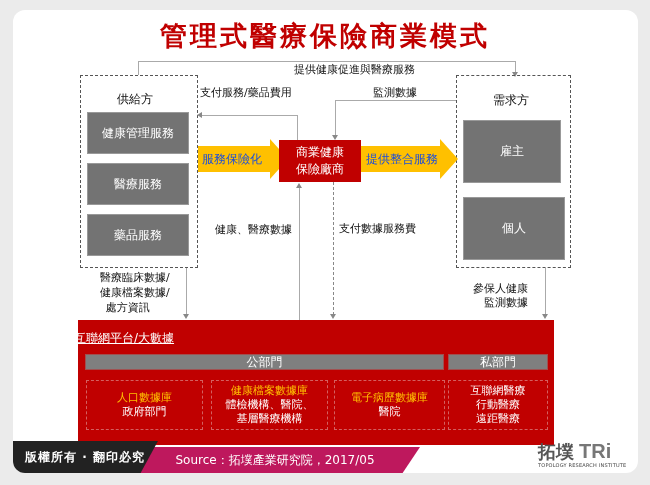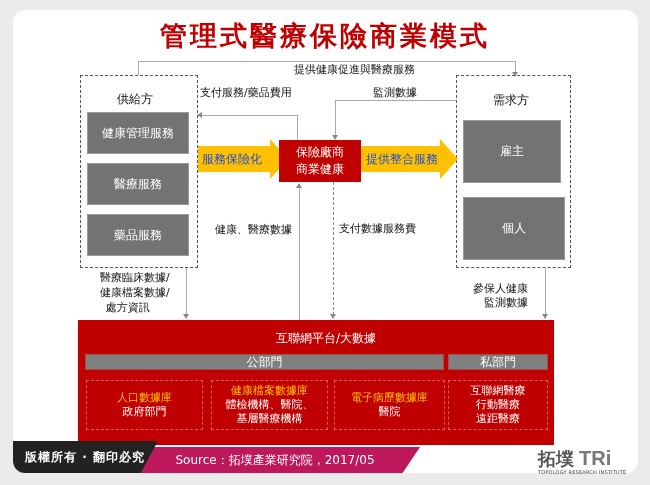--- a/index.html
+++ b/index.html
@@ -30,21 +30,21 @@
   .db { border: 1px dashed #d46060; display: flex; flex-direction: column; align-items: center; justify-content: center;
         font-size: 11px; line-height: 14px; text-align: center; }
   .db .y { color: #ffc000; }
   .db .w { color: #fff; }
   .footer-left { left: 13px; top: 441px; width: 125px; height: 32px; background: #222; color: #fff; font-size: 12px;
                  font-weight: bold; display: flex; align-items: center; padding-left: 12px; letter-spacing: 1px;
                  border-bottom-left-radius: 12px; clip-path: polygon(0 0, 100% 0, 88% 100%, 0 100%); width: 145px; }
   .footer-mid { left: 130px; top: 447px; width: 290px; height: 26px; background: #be185d; color: #fff; font-size: 12px;
                 display: flex; align-items: center; justify-content: center;
                 clip-path: polygon(6% 0, 100% 0, 94% 100%, 0 100%); }
-  .logo { left: 538px; top: 440px; margin-top: 7px; }
+  .logo { left: 538px; top: 440px; }
   .logo .cn { font-size: 18px; font-weight: bold; color: #555; font-family: "DejaVu Serif", serif; }
   .logo .tri { font-size: 20px; font-weight: bold; color: #777; font-family: "Liberation Sans", sans-serif; }
   .logo .sub { font-size: 5px; color: #444; letter-spacing: 0.2px; margin-top: -2px; }
 </style>
 </head>
 <body>
 
 <div class="card"></div>
 
 <div class="abs title">管理式醫療保險商業模式</div>
@@ -79,22 +79,22 @@
 <div class="abs bigarrow" style="left:198px; top:139px;">
   <div class="body" style="width:72px;">服務保險化</div>
   <div class="head"></div>
 </div>
 <div class="abs bigarrow" style="left:360px; top:139px;">
   <div class="body" style="width:80px; padding-left:6px;">提供整合服務</div>
   <div class="head"></div>
 </div>
 
 <div class="abs redbox" style="left:279px; top:140px; width:82px; height:42px; font-size:12px; text-align:center; line-height:17px; padding-top:4px;">
+  <div>商業健康</div>
   <div>保險廠商</div>
-  <div>商業健康</div>
 </div>
 
 <div class="abs vline" style="left:299px; top:188px; height:132px;"></div>
 <div class="abs arrowup" style="left:296px; top:183px;"></div>
 <div class="abs lbl" style="left:215px; top:222px;">健康、醫療數據</div>
 
 <div class="abs dvline" style="left:333px; top:182px; height:133px;"></div>
 <div class="abs arrowdown" style="left:330px; top:314px;"></div>
 <div class="abs lbl" style="left:339px; top:221px;">支付數據服務費</div>
 
@@ -107,21 +107,21 @@
 </div>
 
 <div class="abs vline" style="left:545px; top:268px; height:47px;"></div>
 <div class="abs arrowdown" style="left:542px; top:314px;"></div>
 <div class="abs lbl" style="left:473px; top:282px; text-align:right; line-height:14px;">
   <div>參保人健康</div>
   <div>監測數據</div>
 </div>
 
 <div class="abs redbox" style="left:78px; top:320px; width:476px; height:125px;"></div>
-<div class="abs" style="left:88px; top:330px; width:476px; text-align:center; color:#fff; font-size:12px;">互聯網平台/大數據</div>
+<div class="abs" style="left:74px; top:330px; width:476px; color:#fff; font-size:12px;text-decoration:underline;">互聯網平台/大數據</div>
 <div class="abs sector" style="left:85px; top:354px; width:359px; height:16px;">公部門</div>
 <div class="abs sector" style="left:448px; top:354px; width:100px; height:16px;">私部門</div>
 
 <div class="abs db" style="left:86px; top:380px; width:117px; height:50px;">
   <div class="y">人口數據庫</div>
   <div class="w">政府部門</div>
 </div>
 <div class="abs db" style="left:211px; top:380px; width:117px; height:50px;">
   <div class="y">健康檔案數據庫</div>
   <div class="w">體檢機構、醫院、</div>

